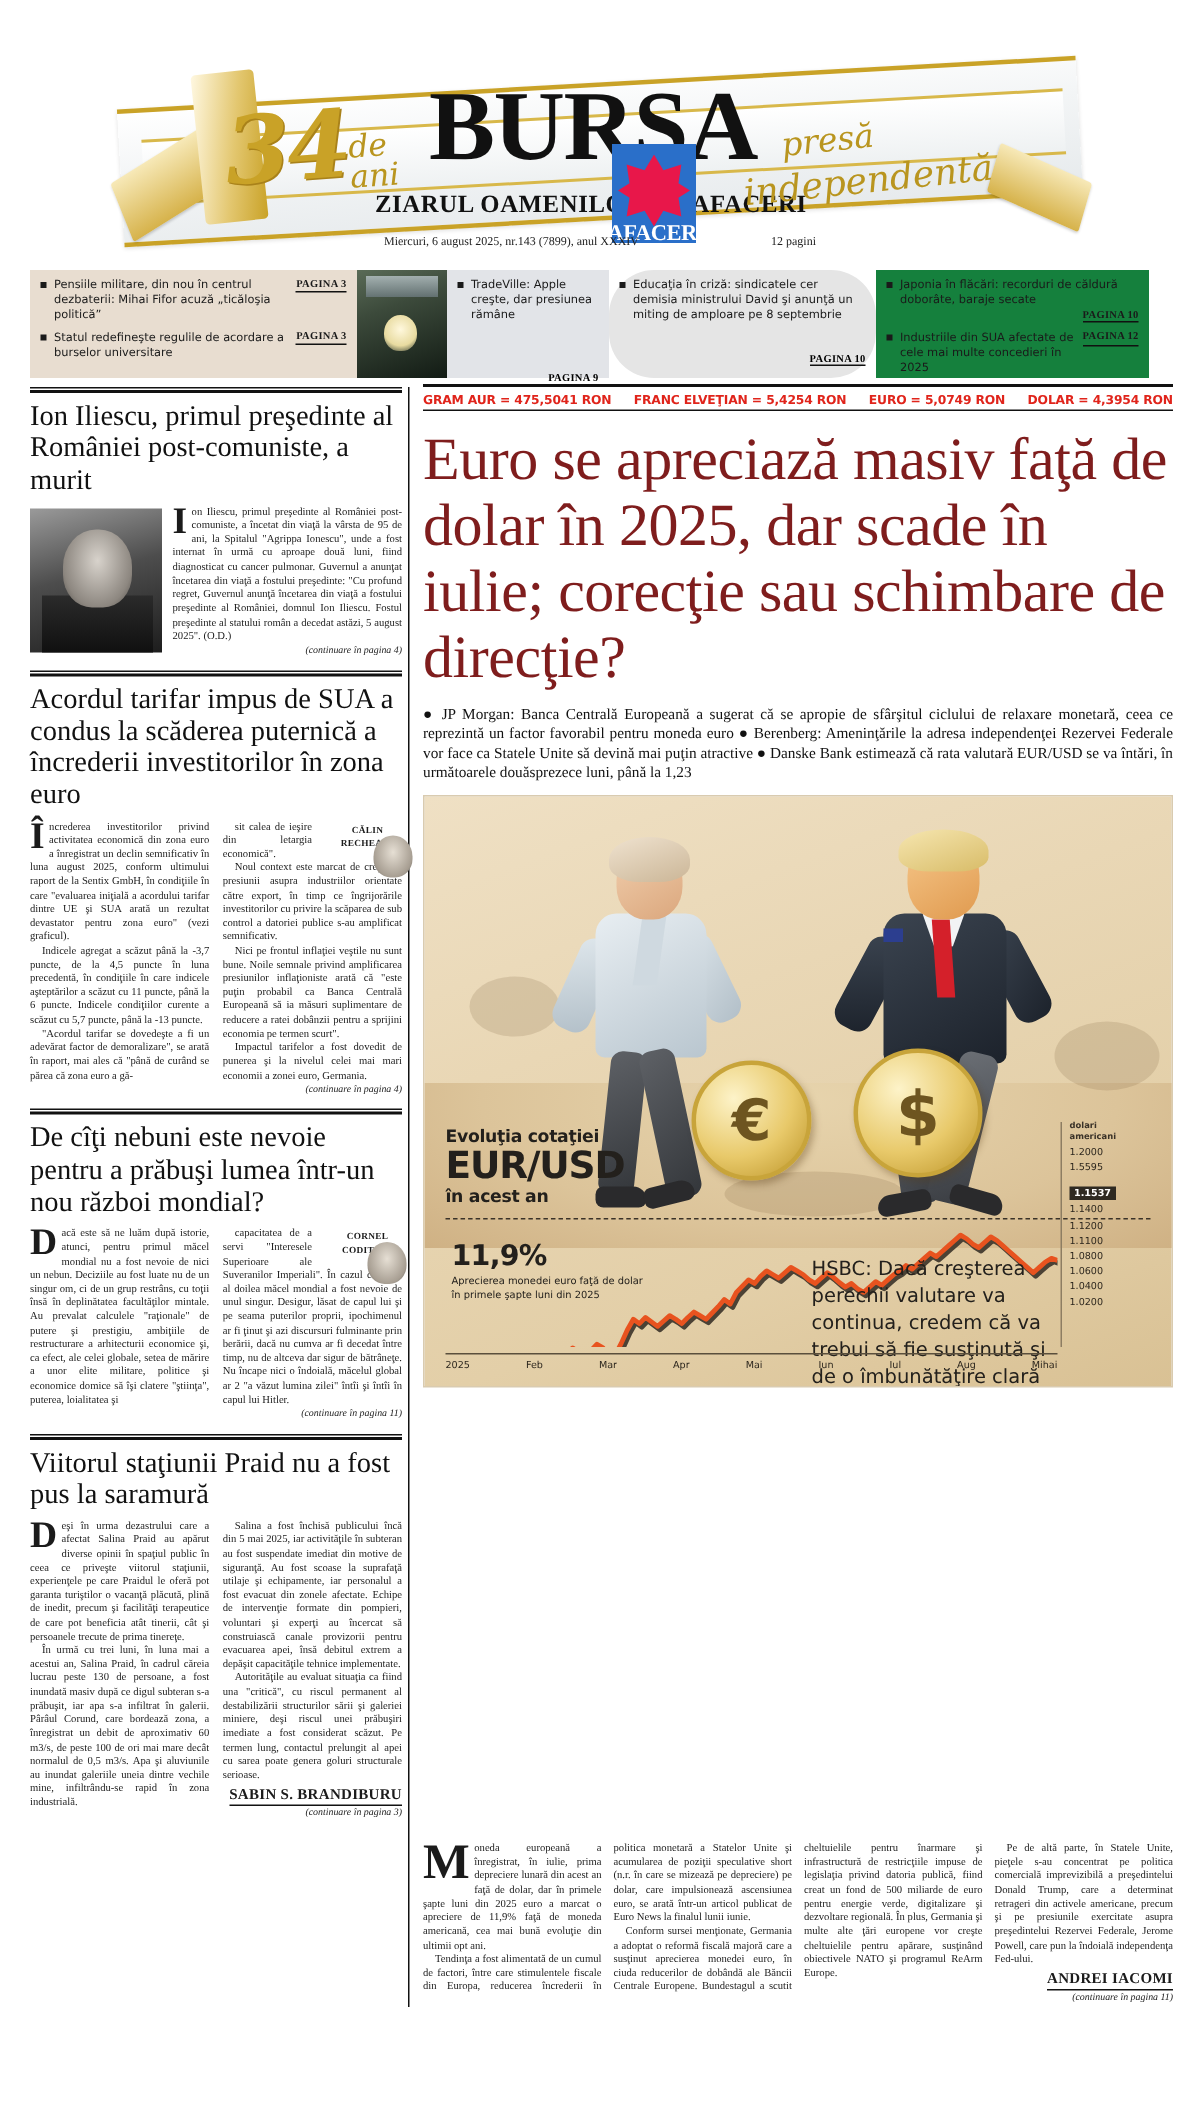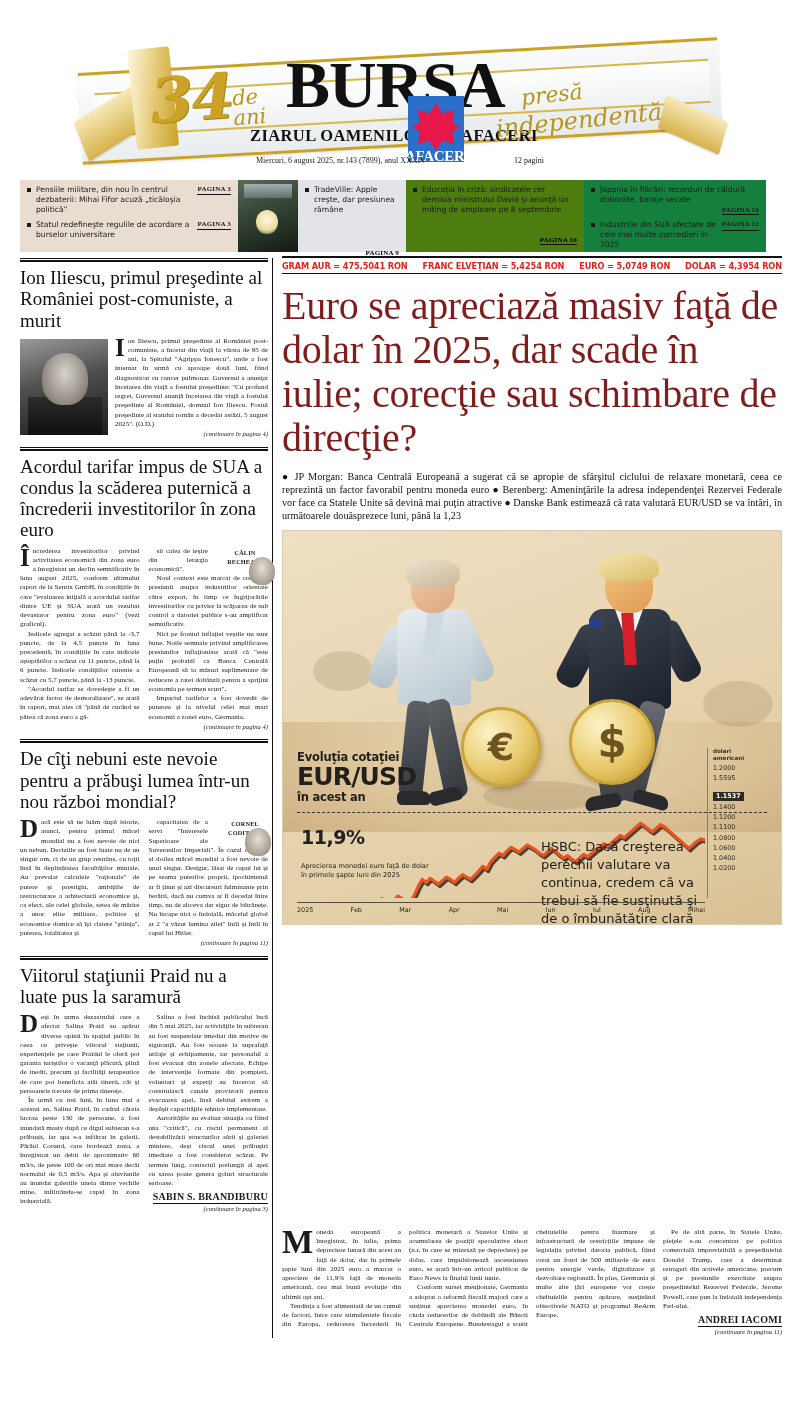--- a/index.html
+++ b/index.html
@@ -46,21 +46,21 @@
   .dateline{position:absolute;left:0;top:156px;width:800px;text-align:center;
     font-family:"Liberation Serif",serif;font-size:8px;color:#222;}
   .dateline .dt{display:inline-block;}
   .dateline .pp{display:inline-block;margin-left:86px;}
 
   
   .teasers{position:absolute;left:20px;top:180px;width:762px;height:72px;display:flex;}
   .tz{position:relative;box-sizing:border-box;padding:5px 7px 4px 7px;}
   .tz.beige{background:#e8ddd0;}
   .tz.grey{background:#e2e4e8;}
-  .tz.tan{background:#4d7c0f;}
+  .tz.tan{background:#e5e5e5;border-radius:30px;}
   .tz.plain{background:#15803d;}
   .tz li{list-style:none;position:relative;padding-left:9px;margin:0 0 5px 0;
     font-family:"DejaVu Sans",sans-serif;font-size:7.6px;line-height:1.32;color:#1a1a1a;}
   .tz li:before{content:"";position:absolute;left:0;top:3px;width:3.5px;height:3.5px;background:#1a1a1a;}
   .tz ul{margin:0;padding:0;}
   .pg{font-family:"Liberation Serif",serif;font-weight:700;font-size:7px;letter-spacing:.2px;
     border-bottom:1px solid #111;float:right;margin-left:6px;}
   .applepic{width:60px;height:72px;flex:0 0 60px;
     background:linear-gradient(160deg,#5a6b57 0%,#3c4a3b 35%,#121b14 100%);position:relative;overflow:hidden;}
   .applepic:after{content:"";position:absolute;left:18px;top:30px;width:22px;height:24px;
@@ -183,21 +183,21 @@
   .axis-right .unit{font-family:"DejaVu Sans",sans-serif;font-size:5.6px;color:#3a3228;
     line-height:1.15;margin:0 0 3px 5px;font-weight:700;}
   .axis-right .tk{font-family:"DejaVu Sans",sans-serif;font-size:6.4px;color:#2c261d;
     margin:0 0 2.2px 5px;}
   .axis-right .tk.hl{background:#2f2a22;color:#fff;display:inline-block;padding:.5px 3px;font-weight:700;}
   .months{position:absolute;left:14px;top:156px;width:408px;display:flex;justify-content:space-between;
     border-top:1px solid #5a4f3c;padding-top:3px;}
   .months span{font-family:"DejaVu Sans",sans-serif;font-size:6.4px;color:#2c261d;}
   .pct{position:absolute;left:18px;top:80px;width:130px;}
   .pct .big{font-family:"DejaVu Sans",sans-serif;font-weight:700;font-size:19px;color:#23201c;letter-spacing:-.5px;}
-  .pct .cap{font-family:"DejaVu Sans",sans-serif;font-size:6.6px;line-height:1.3;color:#23201c;margin-top:14px;}
+  .pct .cap{font-family:"DejaVu Sans",sans-serif;font-size:6.6px;line-height:1.3;color:#23201c;margin-top:2px;}
   .hsbc{position:absolute;left:258px;top:92px;width:160px;
     font-family:"DejaVu Sans",sans-serif;font-size:13px;line-height:1.38;color:#23201c;}
   .dash{position:absolute;left:14px;top:66px;width:470px;border-top:1.4px dashed #3a3228;}
 
   
   .bottom{position:absolute;left:282px;top:1228px;width:500px;}
   .body4{column-count:4;column-gap:8px;font-family:"Liberation Serif",serif;font-size:7.1px;
     line-height:1.3;text-align:justify;color:#1b1b1b;hyphens:auto;}
   .body4 p{margin:0;text-indent:8px;}
   .body4 p.first{text-indent:0;}
@@ -345,21 +345,21 @@
             </span>
           </span>
           <span>capacitatea de a servi "Interesele Superioare ale Suveranilor Imperiali". În cazul celui de al doilea măcel mondial a fost nevoie de unul singur. Desigur, lăsat de capul lui şi pe seama puterilor proprii, ipochimenul ar fi ţinut şi azi discursuri fulminante prin berării, dacă nu cumva ar fi decedat între timp, nu de altceva dar sigur de bătrâneţe. Nu încape nici o îndoială, măcelul global ar 2 "a văzut lumina zilei" întîi şi întîi în capul lui Hitler.</span>
         </p>
         <div class="cont">(continuare în pagina 11)</div>
       </div>
     </div>
 
     <div style="margin-top:8px">
       <div class="lc-rule"></div>
-      <div class="art-title">Viitorul staţiunii Praid nu a luate pus la saramură</div>
+      <div class="art-title">Viitorul staţiunii Praid nu a fost pus la saramură</div>
       <div class="body2">
         <p class="first"><span class="dropcap">D</span><span>eşi în urma dezastrului care a afectat Salina Praid au apărut diverse opinii în spaţiul public în ceea ce priveşte viitorul staţiunii, experienţele pe care Praidul le oferă pot garanta turiştilor o vacanţă plăcută, plină de inedit, precum şi facilităţi terapeutice de care pot beneficia atât tinerii, cât şi persoanele trecute de prima tinereţe.</span></p>
         <p>În urmă cu trei luni, în luna mai a acestui an, Salina Praid, în cadrul căreia lucrau peste 130 de persoane, a fost inundată masiv după ce digul subteran s-a prăbuşit, iar apa s-a infiltrat în galerii. Pârâul Corund, care bordează zona, a înregistrat un debit de aproximativ 60 m3/s, de peste 100 de ori mai mare decât normalul de 0,5 m3/s. Apa şi aluviunile au inundat galeriile uneia dintre vechile mine, infiltrându-se rapid în zona industrială.</p>
         <p>Salina a fost închisă publicului încă din 5 mai 2025, iar activităţile în subteran au fost suspendate imediat din motive de siguranţă. Au fost scoase la suprafaţă utilaje şi echipamente, iar personalul a fost evacuat din zonele afectate. Echipe de intervenţie formate din pompieri, voluntari şi experţi au încercat să construiască canale provizorii pentru evacuarea apei, însă debitul extrem a depăşit capacităţile tehnice implementate.</p>
         <p>Autorităţile au evaluat situaţia ca fiind una "critică", cu riscul permanent al destabilizării structurilor sării şi galeriei miniere, deşi riscul unei prăbuşiri imediate a fost considerat scăzut. Pe termen lung, contactul prelungit al apei cu sarea poate genera goluri structurale serioase.</p>
         <div class="byline-wrap">
           <span class="byline">SABIN S. BRANDIBURU</span>
         </div>
         <div class="cont">(continuare în pagina 3)</div>
       </div>

